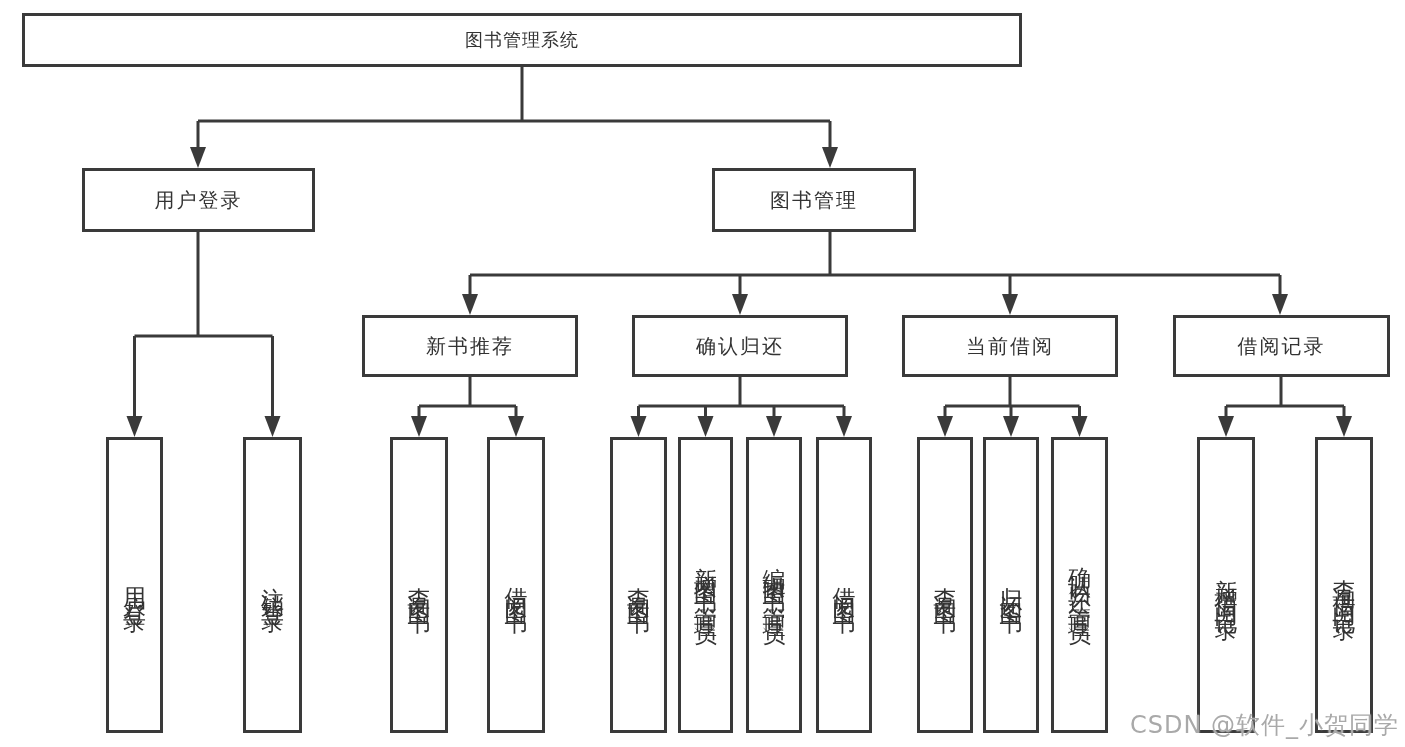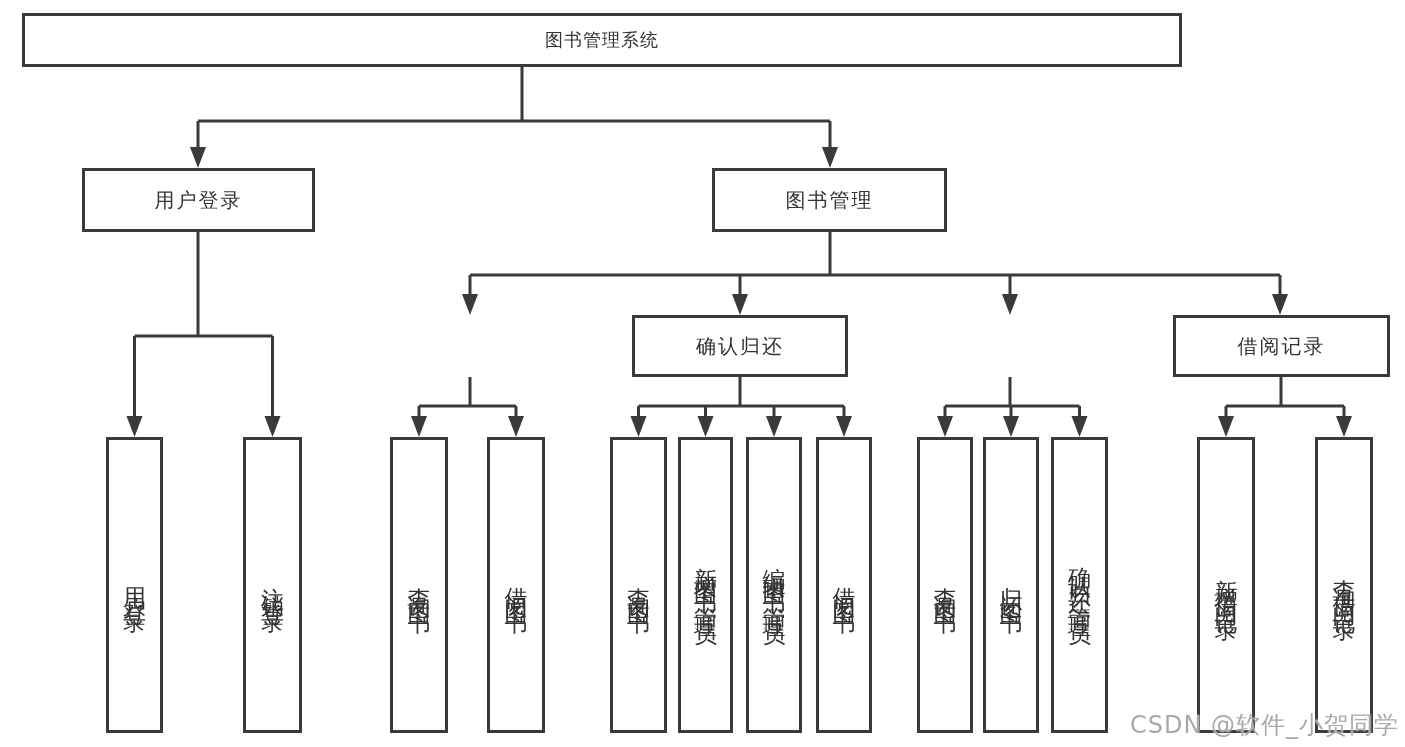--- a/index.html
+++ b/index.html
@@ -86,26 +86,28 @@
       <polygon points="766,416 782,416 774,437"></polygon>
       <polygon points="836,416 852,416 844,437"></polygon>
       <polygon points="937,416 953,416 945,437"></polygon>
       <polygon points="1003,416 1019,416 1011,437"></polygon>
       <polygon points="1071.5,416 1087.5,416 1079.5,437"></polygon>
       <polygon points="1218,416 1234,416 1226,437"></polygon>
       <polygon points="1336,416 1352,416 1344,437"></polygon>
     </g>
   </svg>
 
-  <div class="node node-root" style="left:22px; top:13px; width:1160px; height:54px;">图书管理系统</div>
+  <div class="node node-root" style="left:22px; top:13px; width:1000px; height:54px;">图书管理系统</div>
 
   <div class="node node-branch" style="left:82px; top:168px; width:233px; height:64px;">用户登录</div>
-  <div class="node node-branch" style="left:712px; top:168px; width:235px; height:64px;">图书管理</div>
+  <div class="node node-branch" style="left:712px; top:168px; width:204px; height:64px;">图书管理</div>
 
+  <div class="node node-branch" style="left:362px; top:315px; width:216px; height:62px;">新书推荐</div>
   <div class="node node-branch" style="left:632px; top:315px; width:216px; height:62px;">确认归还</div>
+  <div class="node node-branch" style="left:902px; top:315px; width:216px; height:62px;">当前借阅</div>
   <div class="node node-branch" style="left:1173px; top:315px; width:217px; height:62px;">借阅记录</div>
 
   <div class="node leaf" style="left:106px; top:437px; width:57px; height:296px;">
     <span>用户登录</span>
   </div>
   <div class="node leaf" style="left:243px; top:437px; width:59px; height:296px;">
     <span>注销登录</span>
   </div>
 
   <div class="node leaf" style="left:390px; top:437px; width:58px; height:296px;">

